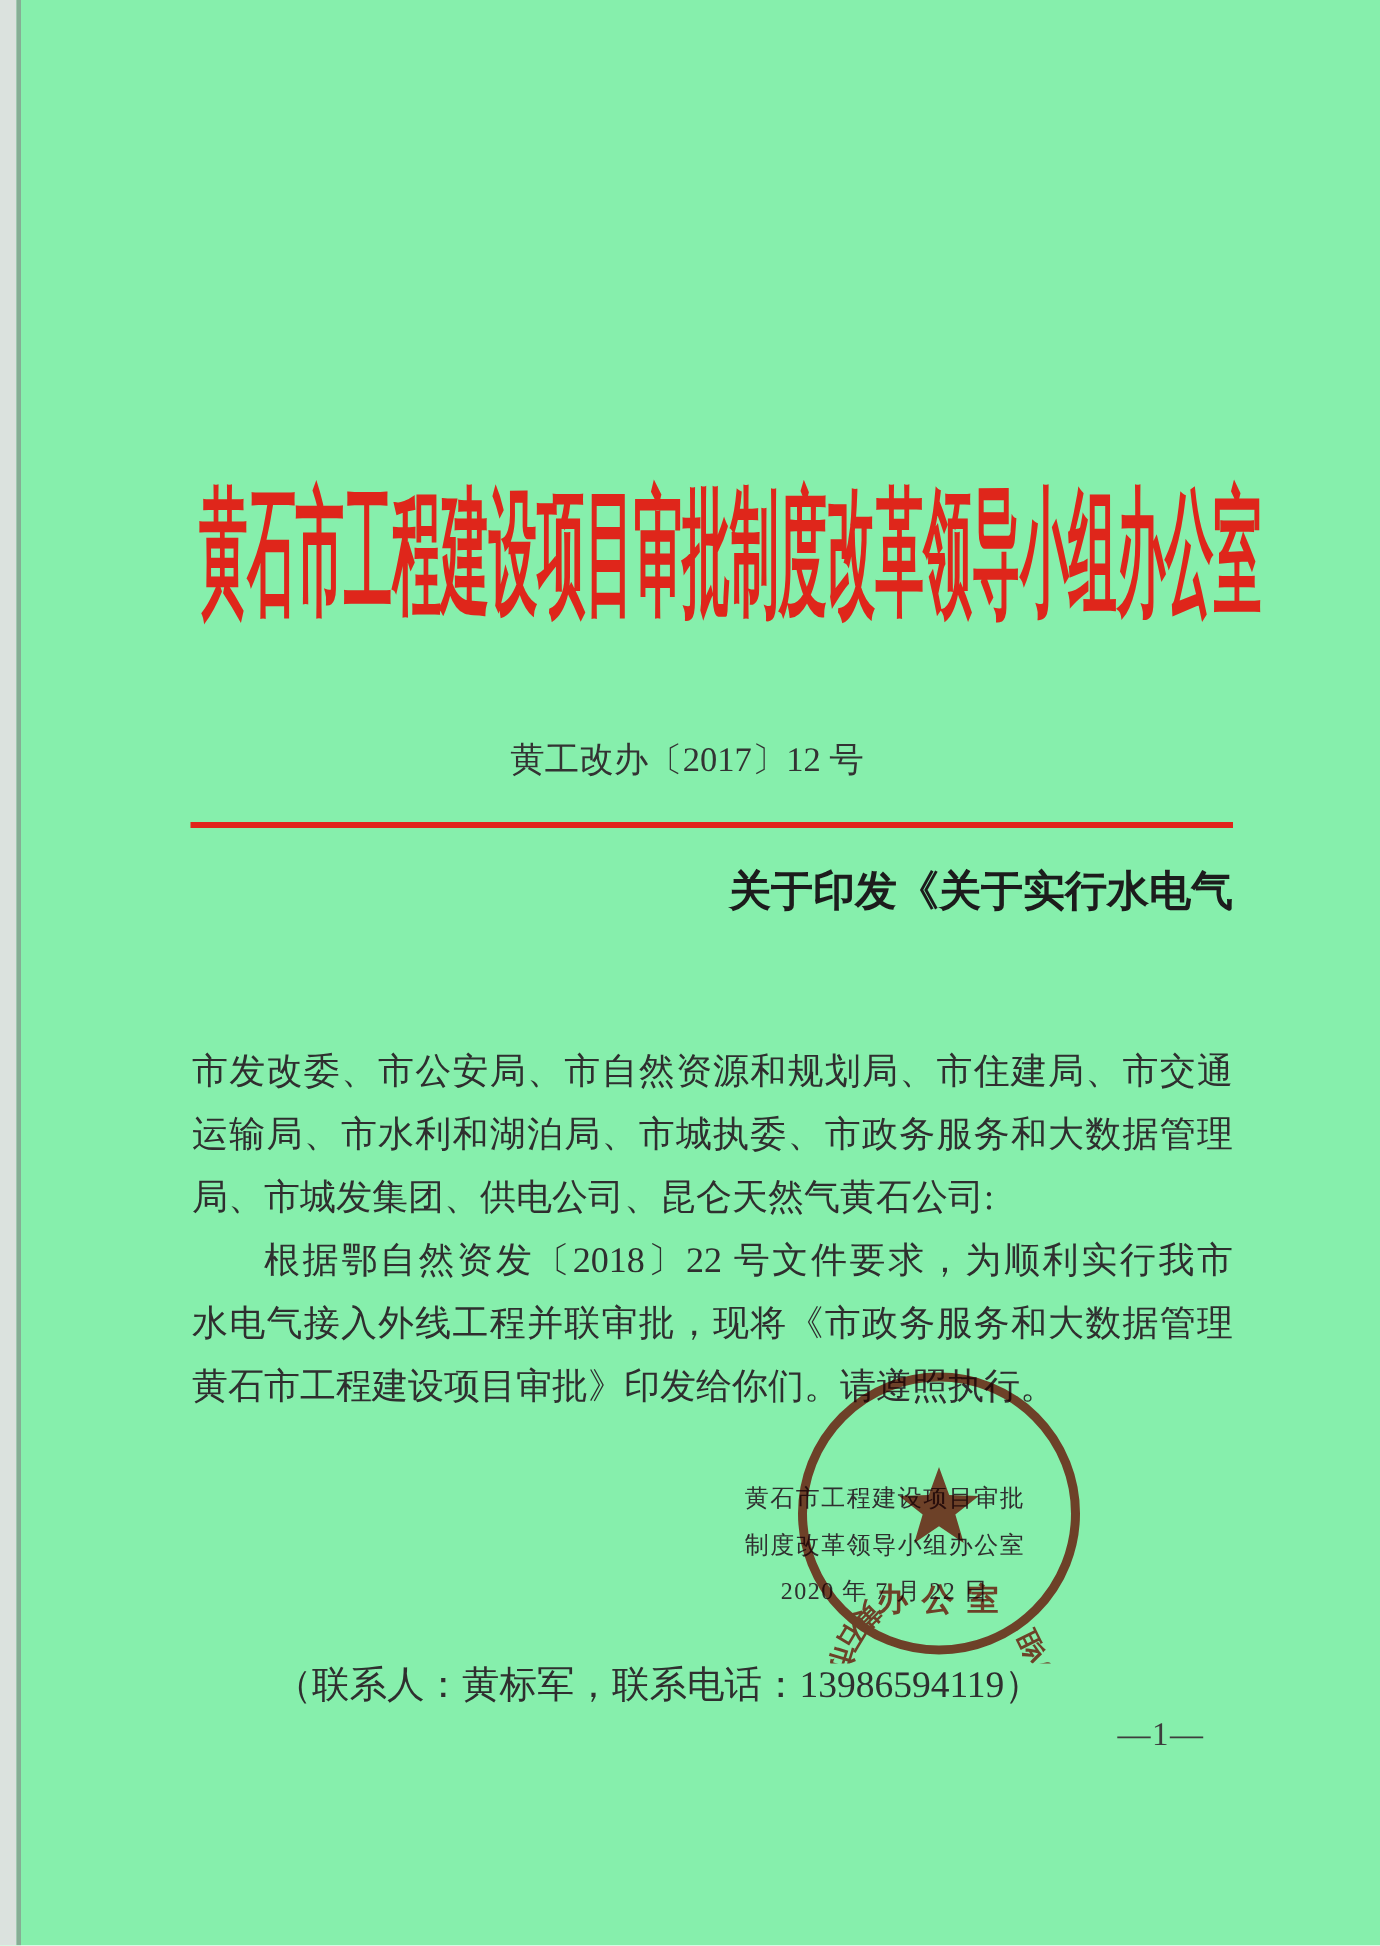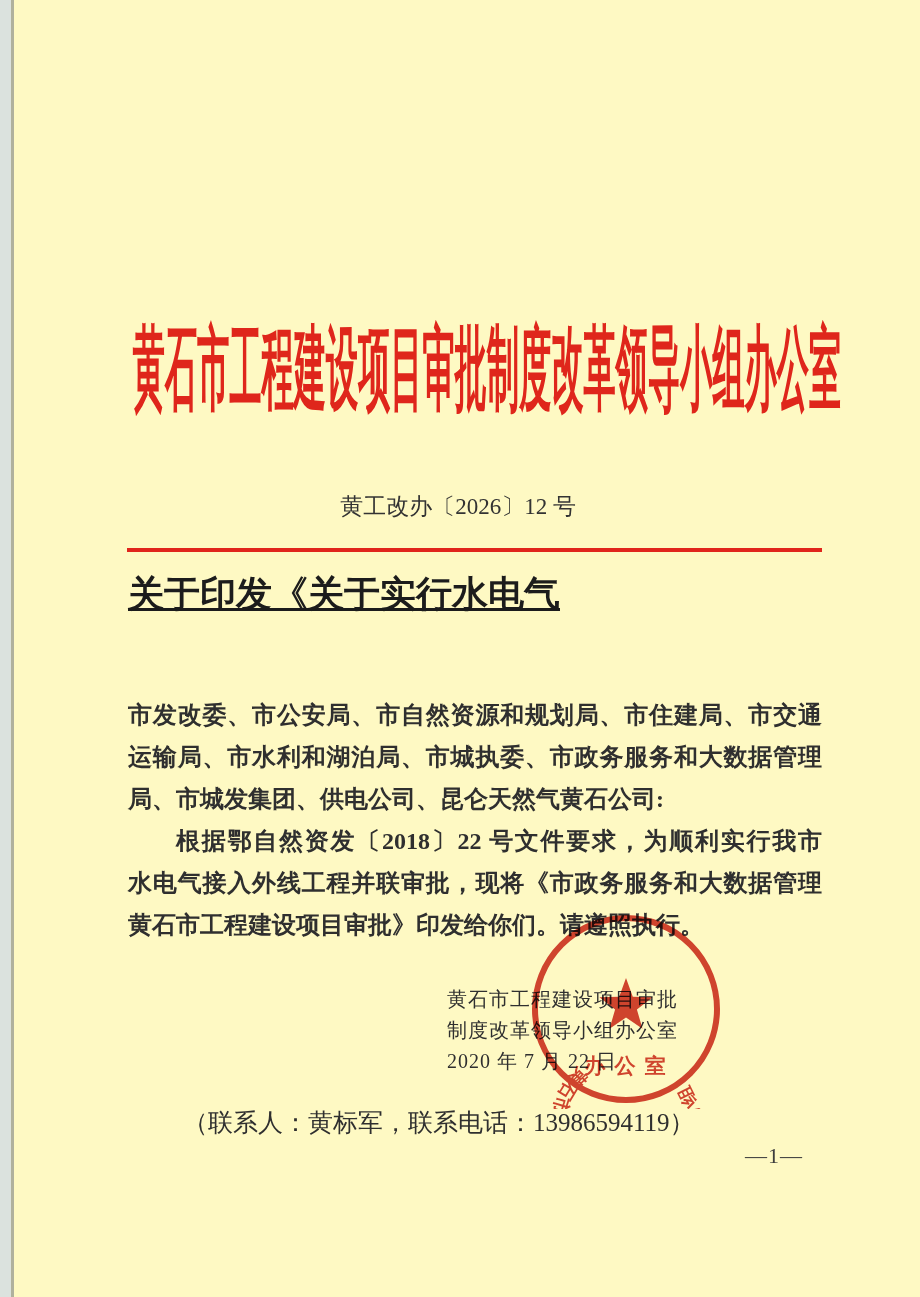--- a/index.html
+++ b/index.html
@@ -1,20 +1,20 @@
 <!DOCTYPE html>
 <html><head>
 <meta charset="utf-8">
 <style>
   html, body { margin: 0; padding: 0; background: #ffffff; }
   .page {
     position: relative;
     width: 920px;
     height: 1297px;
-    background: #fef9c3;
+    background: #86efac;
     overflow: hidden;
     font-family: "Liberation Serif", "DejaVu Serif", serif;
   }
   
   .scan-strip {
     position: absolute; left: 0; top: 0; width: 11px; height: 100%;
     background: #dbe2de;
   }
   .scan-line {
     position: absolute; left: 11px; top: 0; width: 3px; height: 100%;
@@ -38,37 +38,36 @@
   .doc-number {
     position: absolute; left: 28px; top: 491px; width: 860px;
     text-align: center; font-size: 23px; color: #333333;
   }
   .red-divider {
     position: absolute; left: 127px; top: 548px; width: 695px; height: 4px;
     background: #e0251c;
   }
   .title-block {
     position: absolute; left: 128px; top: 571px; width: 694px;
-    text-align: left; font-weight: bold;
-    font-size: 36px; line-height: 47px; color: #1c1c1c; text-decoration: underline;
+    text-align: right; font-weight: bold;
+    font-size: 28px; line-height: 47px; color: #1c1c1c;
   }
   .body-block {
     position: absolute; left: 128px; top: 694px; width: 694px;
     color: #2f2f2f;
-    font-weight: bold;
   }
   .bline {
     font-size: 24px; line-height: 42px; text-align: justify;
     text-justify: inter-character;
   }
   .jfull { text-align-last: justify; }
   .indent { text-indent: 2em; }
   .signature {
-    position: absolute; left: 447px; top: 984px; width: 340px;
-    font-size: 20px; line-height: 31px;
+    position: absolute; left: 420px; top: 984px; width: 340px;
+    text-align: center; font-size: 16px; line-height: 31px;
     letter-spacing: 1px; color: #2f2f2f;
   }
   .stamp {
     position: absolute; left: 526px; top: 909px; width: 200px; height: 200px;
     opacity: 0.87; mix-blend-mode: multiply;
   }
   .seal-ring { font-size: 18px; font-weight: bold; fill: #c9291d; }
   .seal-bottom { font-size: 21px; font-weight: bold; fill: #c9291d; letter-spacing: 2px; }
   .contact {
     position: absolute; left: 183px; top: 1106px;
@@ -84,21 +83,21 @@
 
 <div class="page">
 
   <div class="scan-strip"></div>
   <div class="scan-line"></div>
 
   <div class="org-wrap">
     <div class="org-text">黄石市工程建设项目审批制度改革领导小组办公室</div>
   </div>
 
-  <div class="doc-number">黄工改办〔2026〕12 号</div>
+  <div class="doc-number">黄工改办〔2017〕12 号</div>
 
   <div class="red-divider"></div>
 
   <div class="title-block">
     <div>关于印发《关于实行水电气</div>
   </div>
 
   <div class="body-block">
     <div class="bline jfull">市发改委、市公安局、市自然资源和规划局、市住建局、市交通</div>
     <div class="bline jfull">运输局、市水利和湖泊局、市城执委、市政务服务和大数据管理</div>

